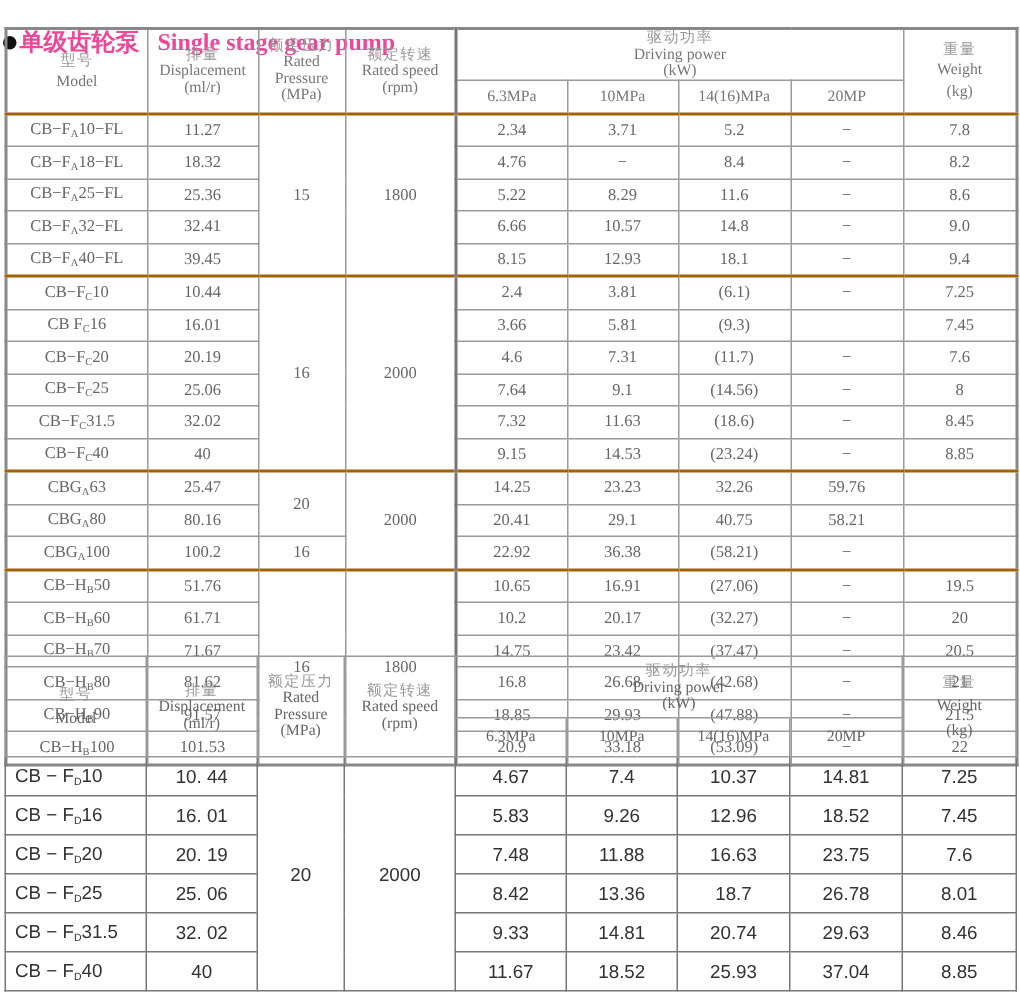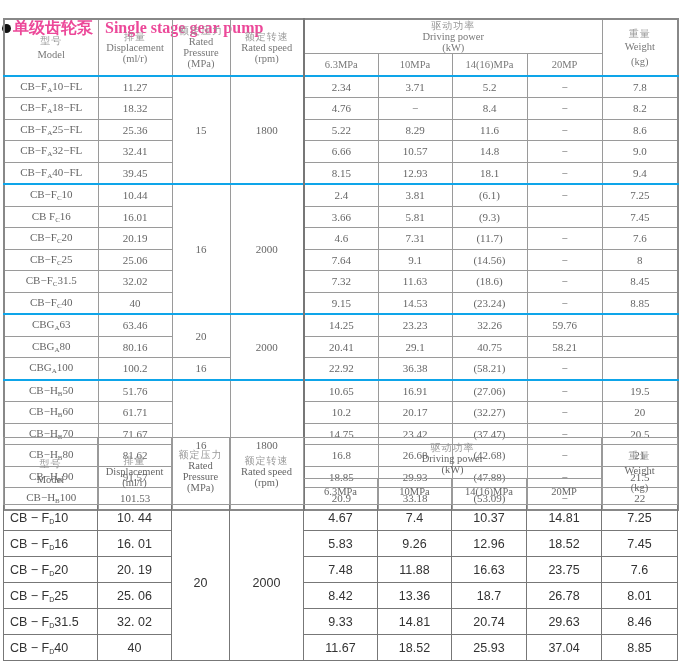--- a/index.html
+++ b/index.html
@@ -6,21 +6,21 @@
   body { width: 680px; height: 664px; overflow: hidden; position: relative; font-family: "Liberation Serif", "DejaVu Serif", serif; color: #555; }
   .title { position: absolute; left: 2px; top: 18px; height: 16px; font-size: 16px; font-weight: bold; color: #ec4899; white-space: nowrap; }
   .title .bullet { display: inline-block; width: 9px; height: 9px; border-radius: 50%; background: #111; margin-right: 2px; vertical-align: 0px; }
   .title .en { margin-left: 12px; font-weight: bold; }
   table { border-collapse: collapse; position: absolute; table-layout: fixed; }
   td, th { border: 1px solid #9a9a9a; text-align: center; padding: 0; font-weight: normal; overflow: hidden; white-space: nowrap; }
   #t1 { left: 3px; top: 18px; width: 674px; font-size: 11px; color: #666; }
   #t1 td { height: 20.5px; }
   #t1 .hdr { font-size: 10.5px; line-height: 11px; color: #777; }
   #t1 .sub { height: 18px; }
-  #t1 .thick-top td { border-top: 2px solid #0ea5e9; }
+  #t1 .thick-top td { border-top: 2px solid #a16207; }
   #t1 .thick-right { border-right: 2px solid #777; }
   #t1 { border: 2px solid #888; }
   #t2 { left: 3px; top: 437px; width: 674px; font-size: 12px; color: #333; }
   #t2 .hdr { font-size: 10.5px; line-height: 11px; color: #666; font-family: "Liberation Serif", serif; }
   #t2 td { height: 25px; }
   #t2 .data td { font-family: "Liberation Sans", "DejaVu Sans", sans-serif; font-size: 12.5px; color: #333; border-color: #777; }
   #t2 .data td.model { text-align: left; padding-left: 6px; }
   #t2 { border: 1px solid #888; }
   sub { font-size: 7px; vertical-align: -2px; }
   .zh { font-size: 10px; color: #999; letter-spacing: 1px; }
@@ -183,21 +183,21 @@
         <td><span>CB−F</span><sub>C</sub><span>40</span></td>
         <td>40</td>
         <td>9.15</td>
         <td>14.53</td>
         <td>(23.24)</td>
         <td>−</td>
         <td>8.85</td>
       </tr>
       <tr class="thick-top">
         <td><span>CBG</span><sub>A</sub><span>63</span></td>
-        <td>63.46</td>
+        <td>25.47</td>
         <td rowspan="2">20</td>
         <td rowspan="3" class="thick-right">2000</td>
         <td>14.25</td>
         <td>23.23</td>
         <td>32.26</td>
         <td>59.76</td>
         <td></td>
       </tr>
       <tr>
         <td><span>CBG</span><sub>A</sub><span>80</span></td>

